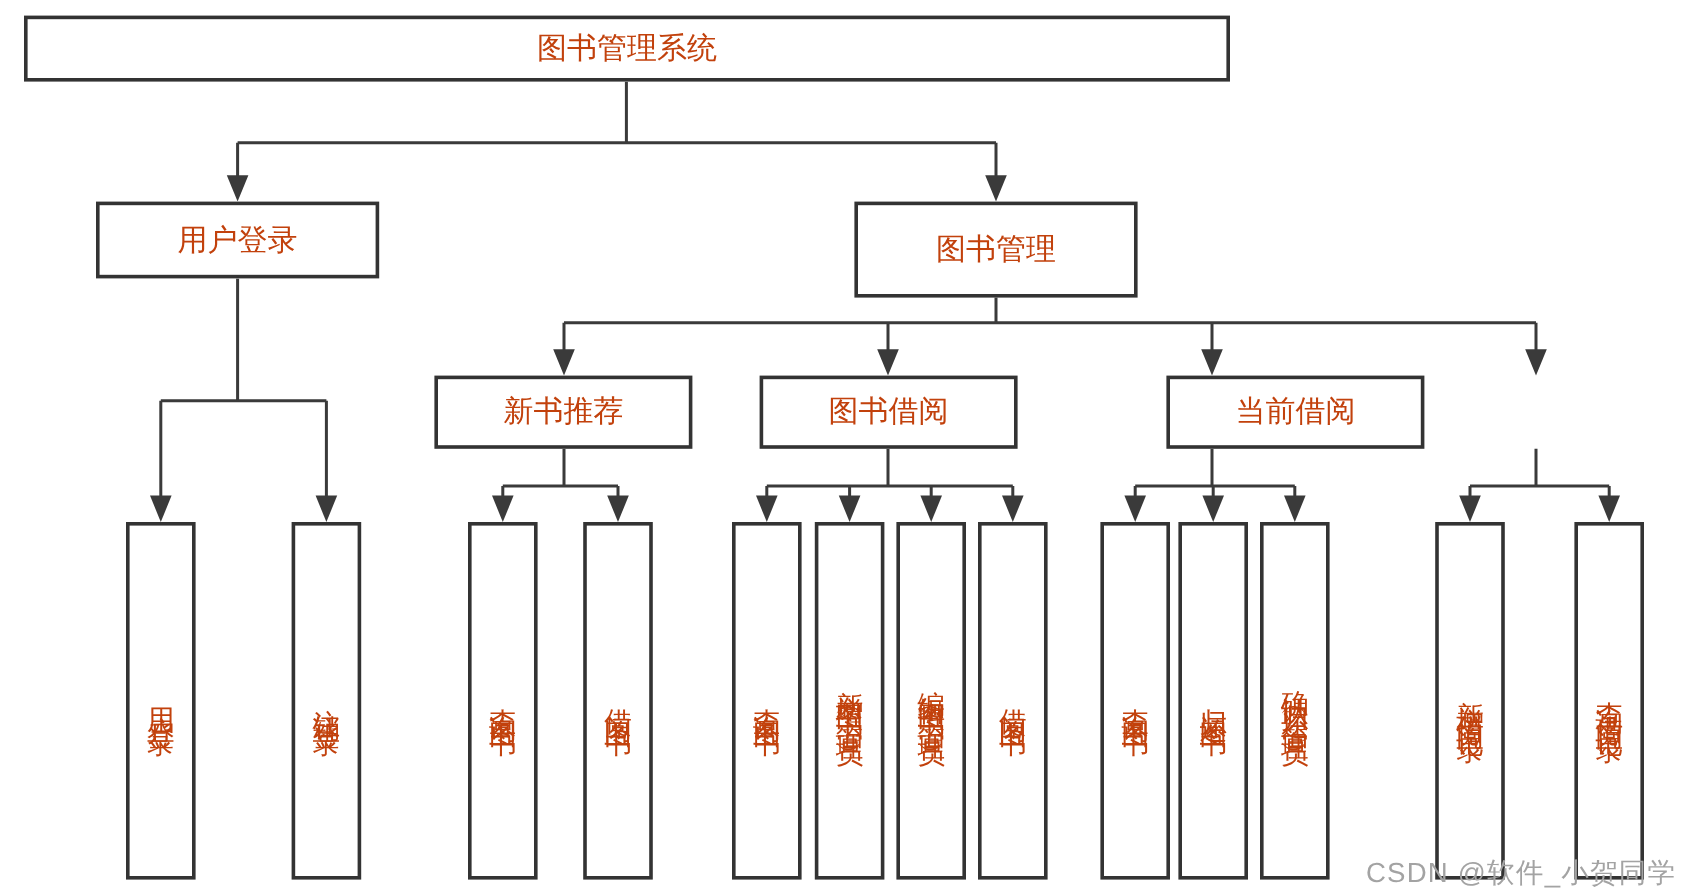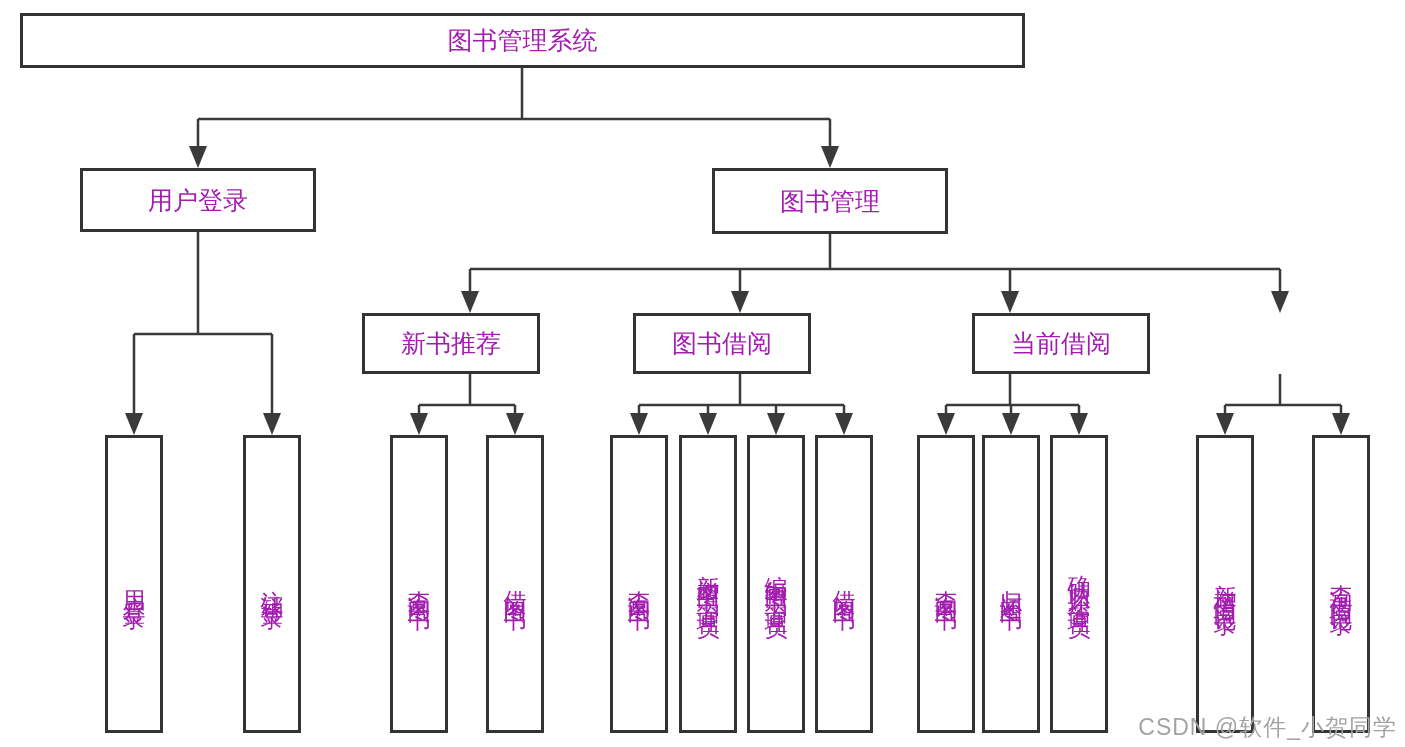--- a/index.html
+++ b/index.html
@@ -19,42 +19,42 @@
     position: absolute;
     left: 0; top: 0;
     width: 1405px; height: 747px;
     z-index: 1;
   }
   .node {
     position: absolute;
     box-sizing: border-box;
     border: 3px solid #333333;
     background: #ffffff;
-    color: #a21caf;
+    color: #c2410c;
     display: flex;
     align-items: center;
     justify-content: center;
     text-align: center;
     z-index: 2;
     font-size: 25px;
     line-height: 1;
     white-space: nowrap;
   }
   .vnode {
     writing-mode: vertical-rl;
     text-orientation: mixed;
     font-size: 23px;
     letter-spacing: 6px;
     white-space: normal;
   }
   
   .n-root  { left: 20px;   top: 13px;  width: 1005px; height: 55px; }
   .n-login { left: 80px;   top: 168px; width: 236px;  height: 64px; }
-  .n-mgmt  { left: 712px;  top: 168px; width: 236px;  height: 66px; }
-  .n-l3    { top: 313px; height: 61px; width: 178px; }
+  .n-mgmt  { left: 712px;  top: 168px; width: 236px;  height: 80px; }
+  .n-l3    { top: 313px; height: 61px; width: 215px; }
   .n-new   { left: 362px; }
   .n-borrow{ left: 633px; }
   .n-cur   { left: 956px; margin-left: 16px; }
   .n-rec   { left: 1173px; }
   .leaf    { top: 435px; height: 298px; width: 58px; }
   .lf-1  { left: 105px; }
   .lf-2  { left: 243px; }
   .lf-3  { left: 390px; }
   .lf-4  { left: 486px; }
   .lf-5  { left: 610px; }

